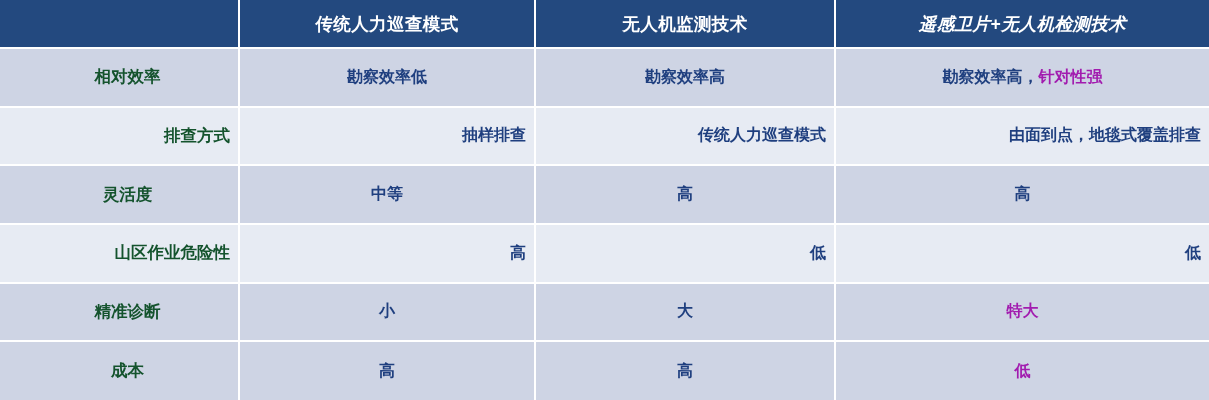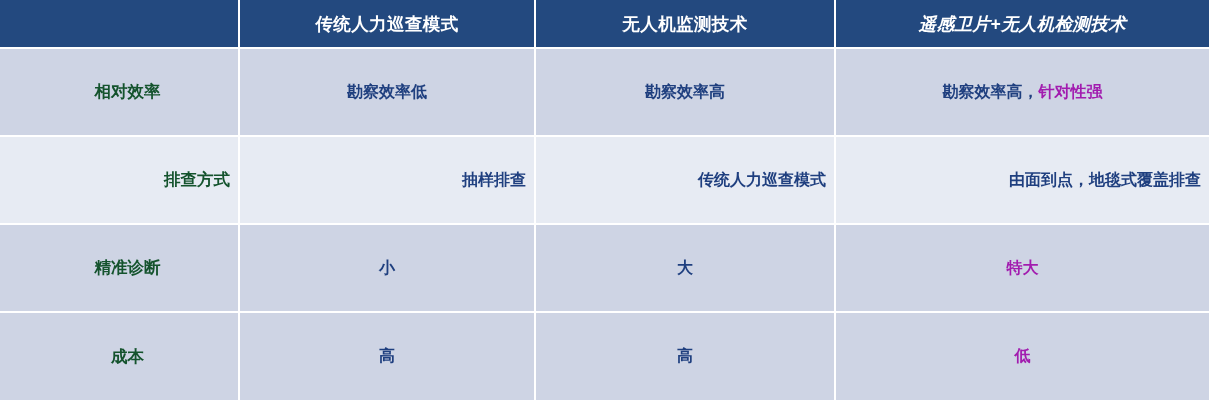--- a/index.html
+++ b/index.html
@@ -112,21 +112,33 @@
       <td class="valuecell"><span>勘察效率高，</span><span class="hl">针对性强</span></td>
     </tr>
 
     <tr class="row-light">
       <td class="rowlabel">排查方式</td>
       <td class="valuecell">抽样排查</td>
       <td class="valuecell">传统人力巡查模式</td>
       <td class="valuecell"><span>由面到点，地毯式覆盖排查</span><span class="hl"></span></td>
     </tr>
 
+    <tr class="row-dark">
+      <td class="rowlabel">灵活度</td>
+      <td class="valuecell">中等</td>
+      <td class="valuecell">高</td>
+      <td class="valuecell"><span>高</span><span class="hl"></span></td>
+    </tr>
 
+    <tr class="row-light">
+      <td class="rowlabel">山区作业危险性</td>
+      <td class="valuecell">高</td>
+      <td class="valuecell">低</td>
+      <td class="valuecell"><span>低</span><span class="hl"></span></td>
+    </tr>
 
     <tr class="row-dark">
       <td class="rowlabel">精准诊断</td>
       <td class="valuecell">小</td>
       <td class="valuecell">大</td>
       <td class="valuecell"><span></span><span class="hl">特大</span></td>
     </tr>
 
 
     <tr class="row-dark">

